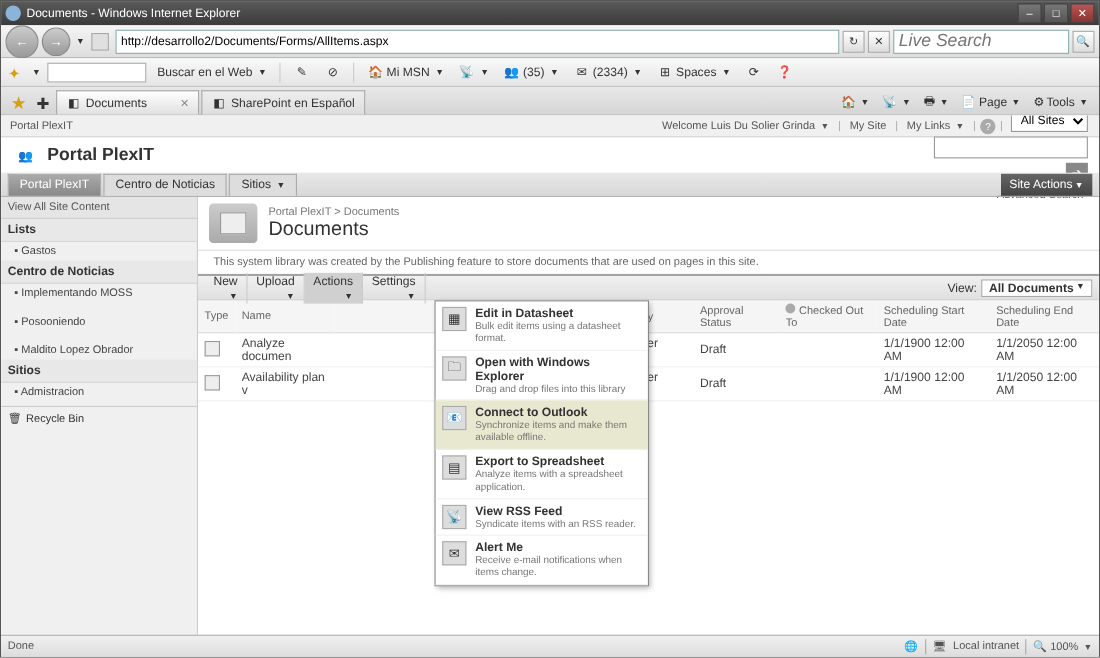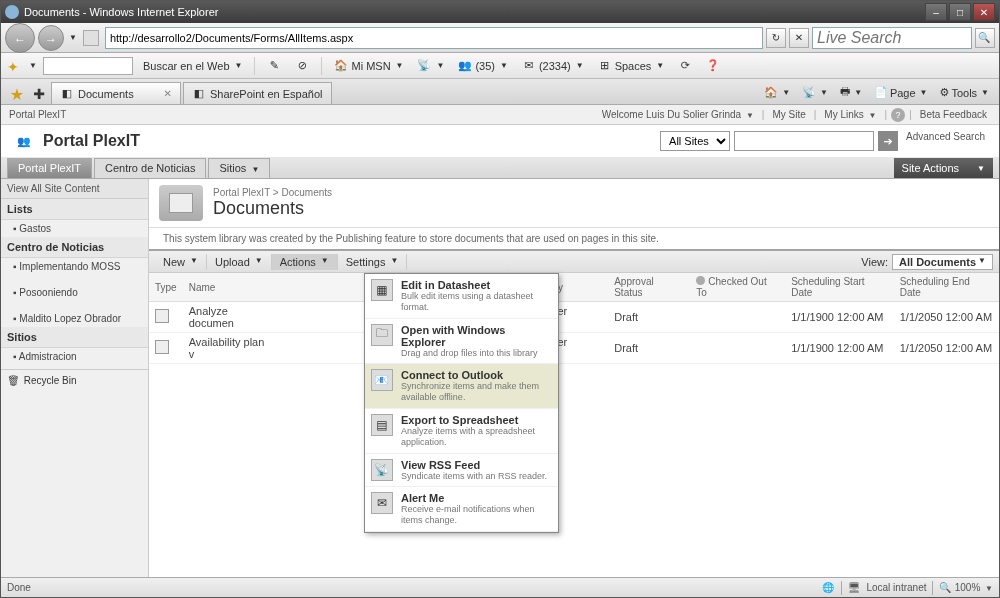--- a/index.html
+++ b/index.html
@@ -51,37 +51,37 @@
 .sp-topbar-left { color:#555; }
 .sp-topbar-right { margin-left:auto; display:flex; align-items:center; gap:4px; }
 .sp-link { color:#555; cursor:pointer; padding:0 4px; }
 .sp-sep { color:#aaa; }
 .sp-help { width:14px; height:14px; border-radius:50%; background:#aaa; color:#fff; display:flex;align-items:center;justify-content:center; font-size:9px; }
 
 
 .sp-header { height:32px; display:flex; align-items:center; padding:4px 10px; background:#fff; }
 .sp-logo { width:26px; height:22px; margin-right:6px; display:flex; align-items:center; justify-content:center; }
 .sp-title { font-size:16px; font-weight:bold; color:#333; }
-.sp-header-right { margin-left:auto; display:flex; align-items:flex-start; gap:4px; }
+.sp-header-right { margin-left:auto; display:flex; align-items:flex-end; gap:4px;flex-direction:column; }
 .sp-scope { height:20px; border:1px solid #999; background:#fff; font-size:11px; padding:1px 4px; }
 .sp-search { width:140px; height:20px; border:1px solid #999; background:#fff; }
 .sp-go { width:20px; height:20px; background:#888; color:#fff; display:flex;align-items:center;justify-content:center; font-size:11px; cursor:pointer; }
 .sp-adv { color:#555; cursor:pointer; font-size:10px; padding:0 4px; }
 
 
 .sp-nav { height:22px; background:linear-gradient(#e8e8e8,#d8d8d8); display:flex; align-items:flex-end; padding:0 6px; border-bottom:1px solid #aaa; }
 .sp-tab { height:20px; padding:3px 10px; background:#ddd; border:1px solid #aaa; border-bottom:none; margin-right:2px; font-size:11px; cursor:pointer; }
 .sp-tab.active { background:linear-gradient(#aaa,#888); color:#fff; }
-.sp-actions-btn { margin-left:auto; height:20px; background:linear-gradient(#666,#444); color:#fff; padding:3px 8px; font-size:11px; cursor:pointer; display:flex;align-items:center; gap:16px; }
+.sp-actions-btn { margin-left:auto; height:20px; background:linear-gradient(#666,#444); color:#fff; padding:3px 8px; font-size:11px; cursor:pointer; display:flex;align-items:center; gap:0; }
 
 
 .sp-main { flex:1; display:flex; overflow:hidden; }
 
 
-.sp-leftnav { width:148px; background:#f0f0f0; border-right:1px solid #ccc; overflow:hidden; }
+.sp-leftnav { width:179px; background:#f0f0f0; border-right:1px solid #ccc; overflow:hidden; }
 .ln-header { padding:4px 6px; font-size:10px; color:#555; background:#e5e5e5; border-bottom:1px solid #ccc; cursor:pointer; }
 .ln-section { padding:4px 6px; font-weight:bold; font-size:11px; background:#e8e8e8; border-bottom:1px solid #d5d5d5; }
 .ln-item { padding:3px 6px 3px 12px; font-size:10px; color:#444; cursor:pointer; }
 .ln-recycle { margin-top:4px; padding:5px 6px; border-top:1px solid #ccc; display:flex; align-items:center; gap:4px; cursor:pointer; font-size:10px; }
 
 
 .sp-contentcol { flex:1; display:flex; flex-direction:column; position:relative; overflow:hidden; }
 
 
 .sp-page-head { display:flex; align-items:center; padding:6px 10px; border-bottom:1px solid #ddd; gap:10px; }
@@ -89,21 +89,21 @@
 .sp-page-icon-inner { width:24px; height:20px; background:#eee; border:1px solid #999; }
 .sp-page-titles { display:flex; flex-direction:column; }
 .sp-breadcrumb { font-size:10px; color:#777; }
 .sp-pagetitle { font-size:18px; color:#333; }
 
 
 .sp-desc { padding:5px 14px; font-size:10px; color:#666; border-bottom:2px solid #a3a3a3; }
 
 
 .sp-toolbar { height:22px; background:linear-gradient(#f0f0f0,#e0e0e0); border-bottom:1px solid #ccc; display:flex; align-items:center; padding:0 6px; font-size:11px; position:relative; }
-.tb-btn { padding:2px 8px; border-right:1px solid #ccc; cursor:pointer; display:flex; align-items:flex-start; gap:3px; }
+.tb-btn { padding:2px 8px; border-right:1px solid #ccc; cursor:pointer; display:flex; align-items:flex-end; gap:3px;flex-direction:column; }
 .tb-btn.open { background:#d0d0d0; }
 .tb-right { margin-left:auto; display:flex; align-items:center; gap:4px; }
 .tb-view { border:1px solid #aaa; background:#fff; padding:1px 6px; min-width:100px; display:flex; justify-content:flex-end; }
 
 
 .sp-table { width:100%; border-collapse:collapse; font-size:11px; }
 .sp-table th { text-align:left; padding:3px 6px; background:#f5f5f5; border-bottom:1px solid #ddd; font-weight:normal; color:#666; font-size:10px; }
 .sp-table td { padding:3px 6px; border-bottom:1px solid #f0f0f0; color:#444; }
 .doc-ico { width:14px; height:14px; border:1px solid #999; background:#eee; display:inline-block; }
 .th-dot { width:9px; height:9px; border-radius:50%; background:#aaa; display:inline-block; margin-right:3px; }

